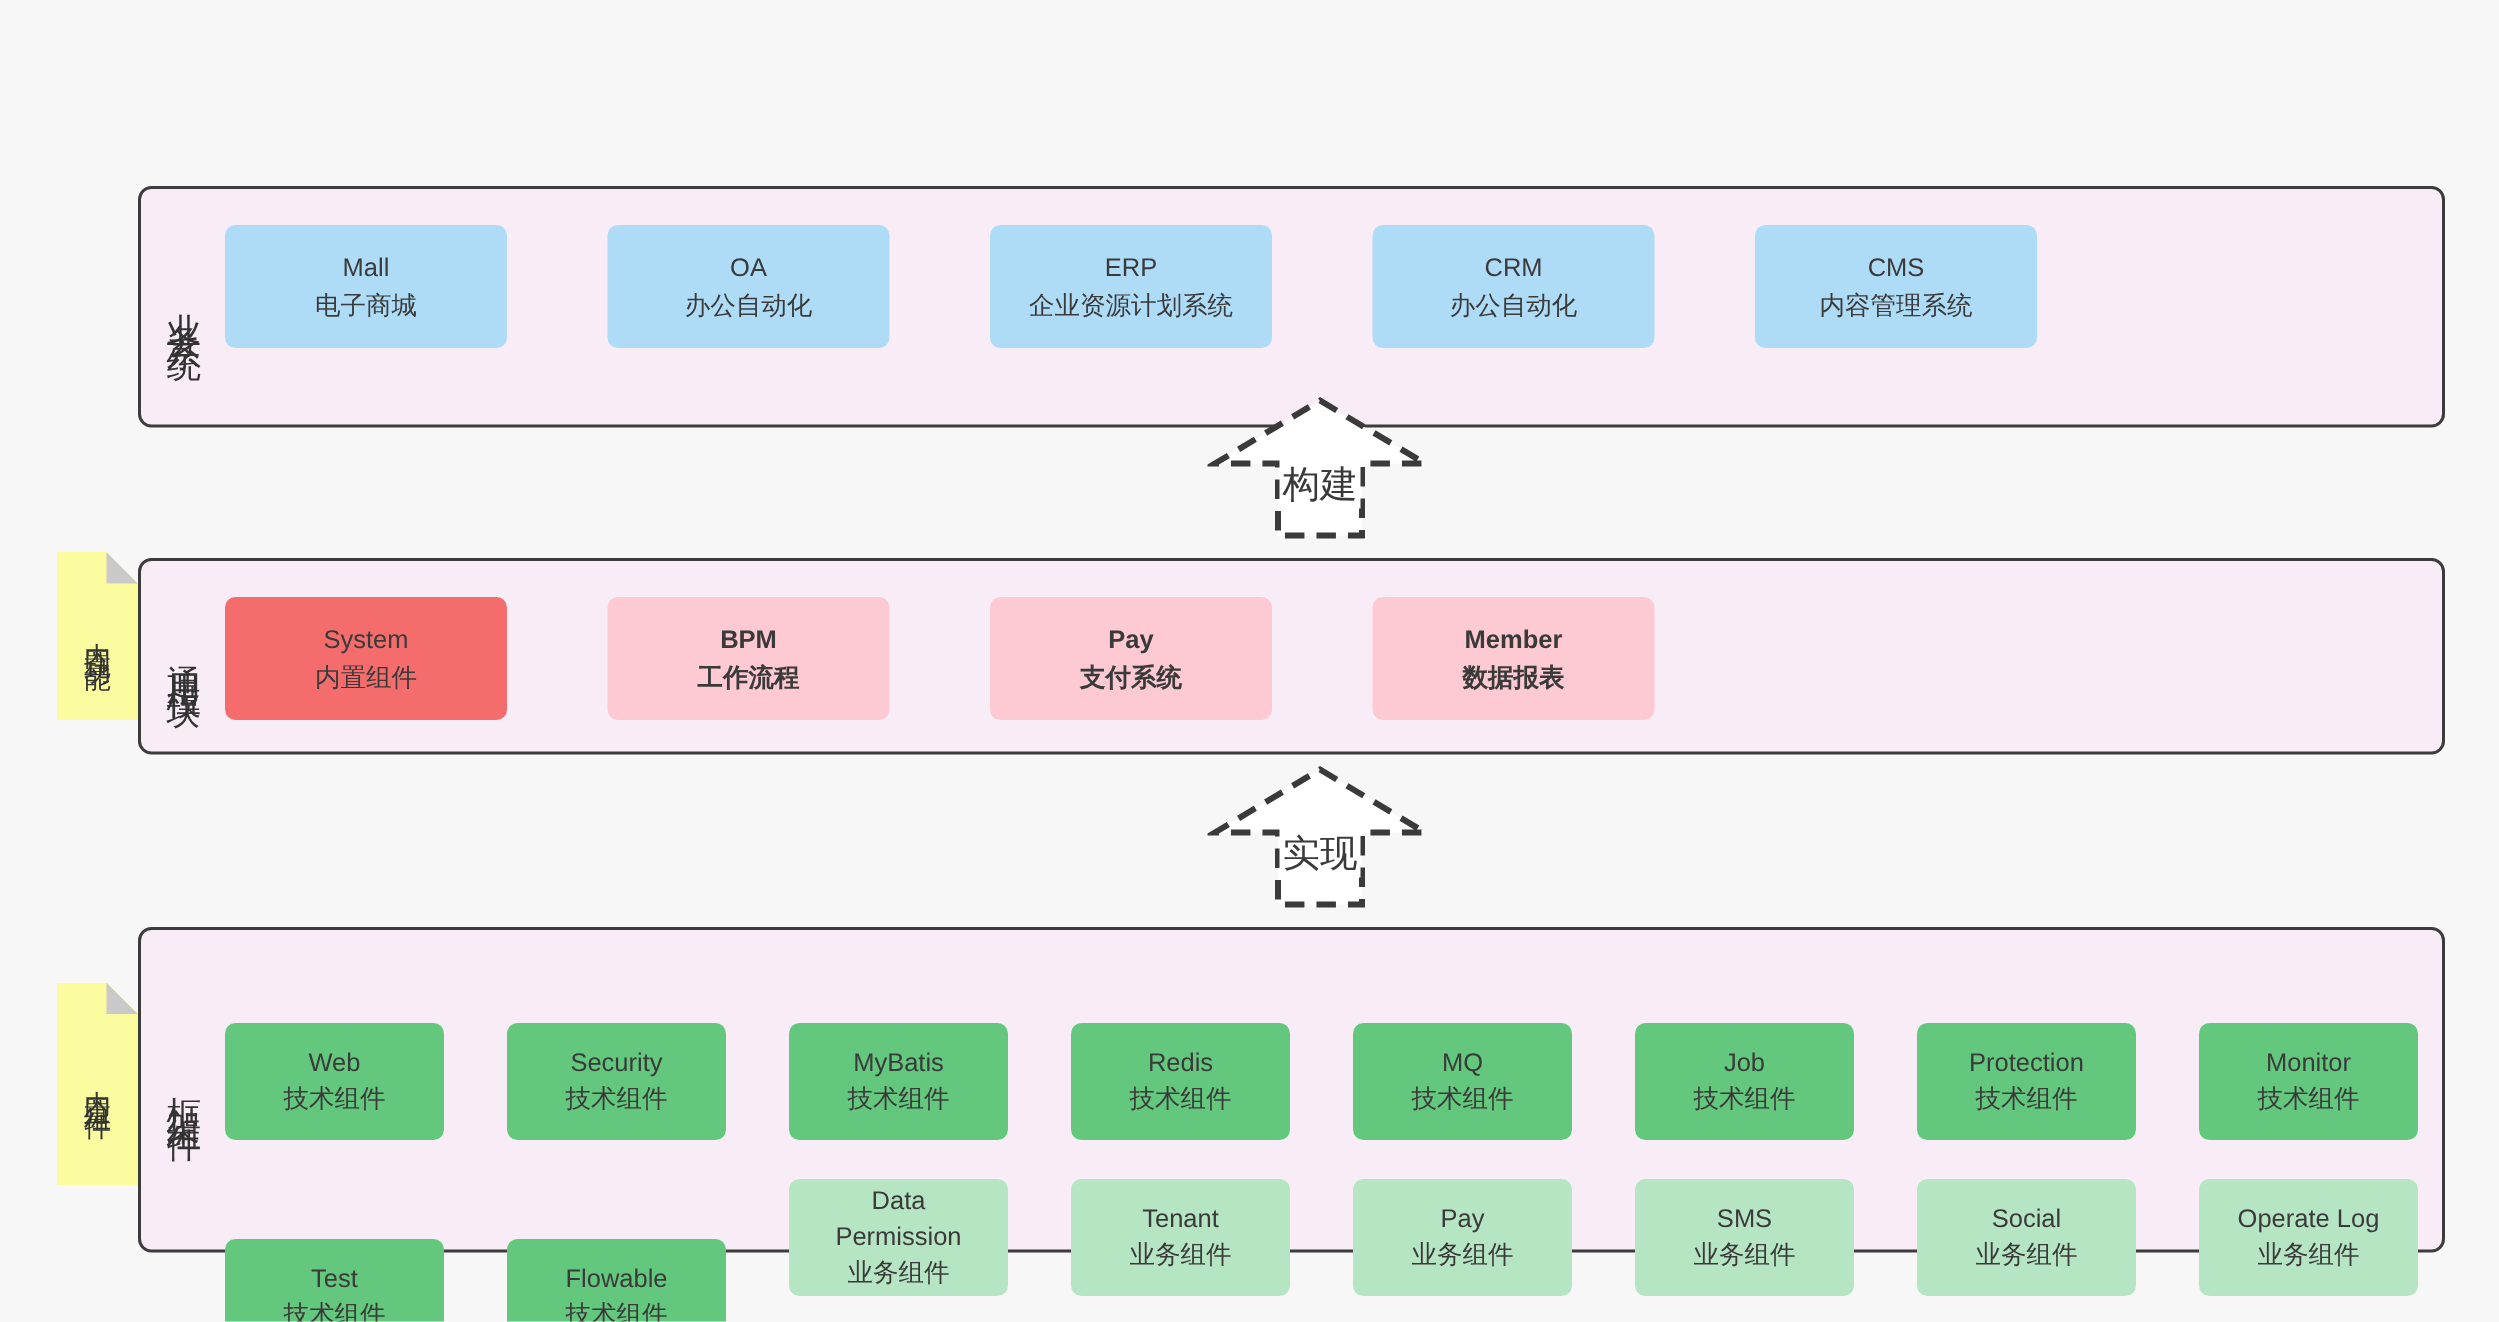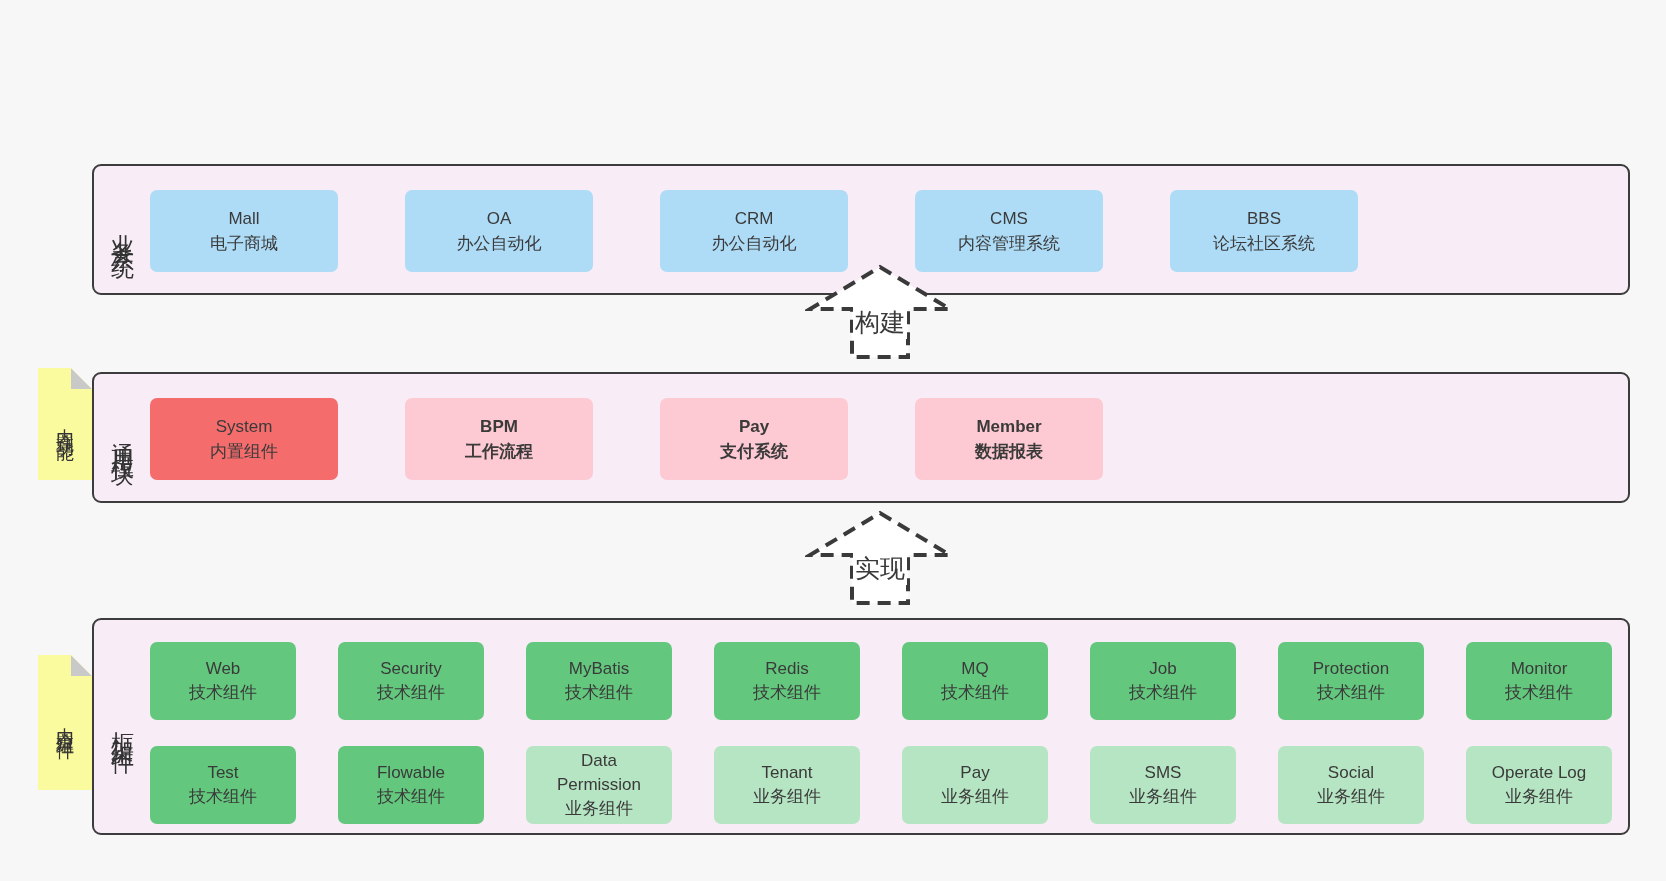--- a/index.html
+++ b/index.html
@@ -6,42 +6,42 @@
   body{
     width:1666px;height:881px;position:relative;overflow:hidden;
     background:#f8f7f8;
     font-family:"Liberation Sans","DejaVu Sans",sans-serif;
     color:#3b3b3b;
   }
   .panel{
     position:absolute;left:92px;width:1538px;box-sizing:border-box;
     background:#f8edf6;border:2px solid #3c3c3c;border-radius:9px;
   }
-  #panel-business{top:124px;height:131px;margin-top:40px;}
+  #panel-business{top:124px;height:161px;}
   #panel-modules{top:372px;height:131px;}
   #panel-components{top:618px;height:217px;}
   .panel-label{
     position:absolute;left:14px;top:50%;transform:translateY(-50%);
     writing-mode:vertical-rl;text-orientation:upright;
     font-size:23px;letter-spacing:7px;color:#333;white-space:nowrap;
   }
   .row6{position:absolute;left:56px;top:24px;display:flex;gap:67px;}
   .rows8{position:absolute;left:56px;top:22px;display:flex;flex-direction:column;gap:26px;}
   .row8{display:flex;gap:42px;}
   .box{
     box-sizing:border-box;border-radius:7px;
     display:flex;flex-direction:column;align-items:center;justify-content:center;
     text-align:center;font-size:17px;line-height:25px;color:#3a3a3a;
   }
   .box6{width:188px;height:82px;}
   .box8{width:146px;height:78px;line-height:24px;padding:0 13px;}
   .blue{background:#aedcf7;}
   .red{background:#f56c6c;}
   .pink{background:#fdc9d3;font-weight:bold;}
-  .green{background:#63c87d;}
+  .green{background:#63c87d;margin-top:40px;}
   .lightgreen{background:#b6e5c3;}
   .sticky{
     position:absolute;left:38px;width:54px;background:#fafa9e;
     display:flex;align-items:center;justify-content:center;
     clip-path:polygon(0 0,calc(100% - 21px) 0,100% 21px,100% 100%,0 100%);
   }
   #sticky-modules{top:368px;height:112px;}
   #sticky-components{top:655px;height:135px;}
   .sticky .fold{
     position:absolute;top:0;right:0;width:0;height:0;
@@ -68,30 +68,30 @@
   <div class="row6">
     <div class="box box6 blue">
       <div>Mall</div>
       <div>电子商城</div>
     </div>
     <div class="box box6 blue">
       <div>OA</div>
       <div>办公自动化</div>
     </div>
     <div class="box box6 blue">
+      <div>ERP</div>
+      <div>企业资源计划系统</div>
+    </div>
+    <div class="box box6 blue">
       <div>CRM</div>
       <div>办公自动化</div>
     </div>
     <div class="box box6 blue">
       <div>CMS</div>
       <div>内容管理系统</div>
-    </div>
-    <div class="box box6 blue">
-      <div>BBS</div>
-      <div>论坛社区系统</div>
     </div>
   </div>
 </div>
 
 <div class="arrow" id="arrow-build">
   <svg width="150" height="100" viewBox="0 0 150 100">
     <polygon points="75,5 145,47 103,47 103,95 47,95 47,47 5,47" fill="#ffffff" stroke="#3a3a3a" stroke-width="4" stroke-dasharray="13 8"></polygon>
   </svg>
   <div class="arrow-label">构建</div>
 </div>

